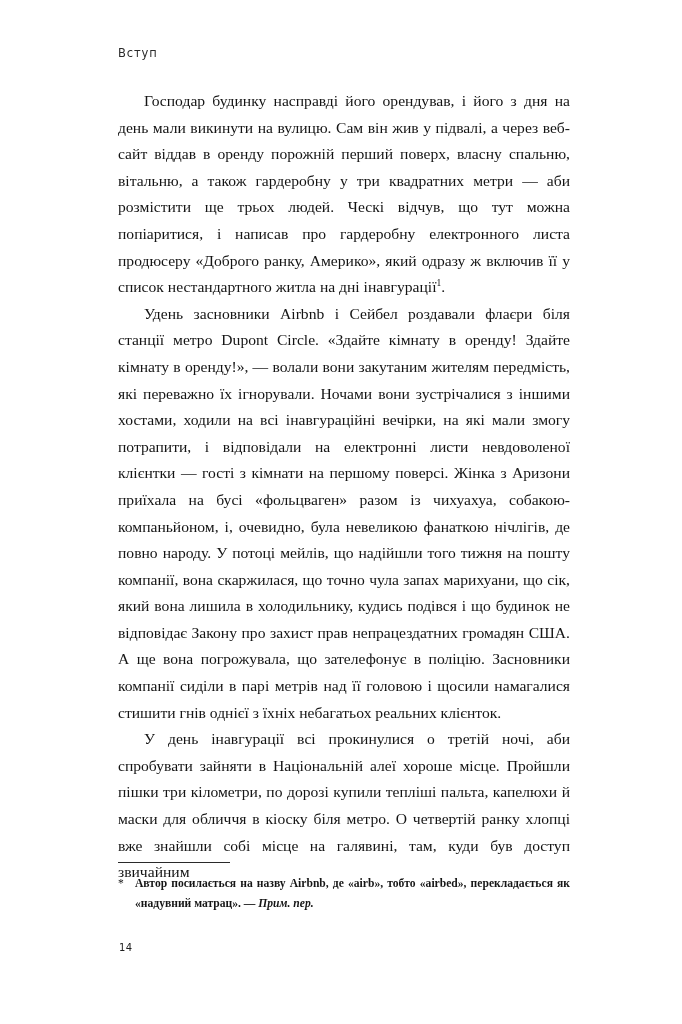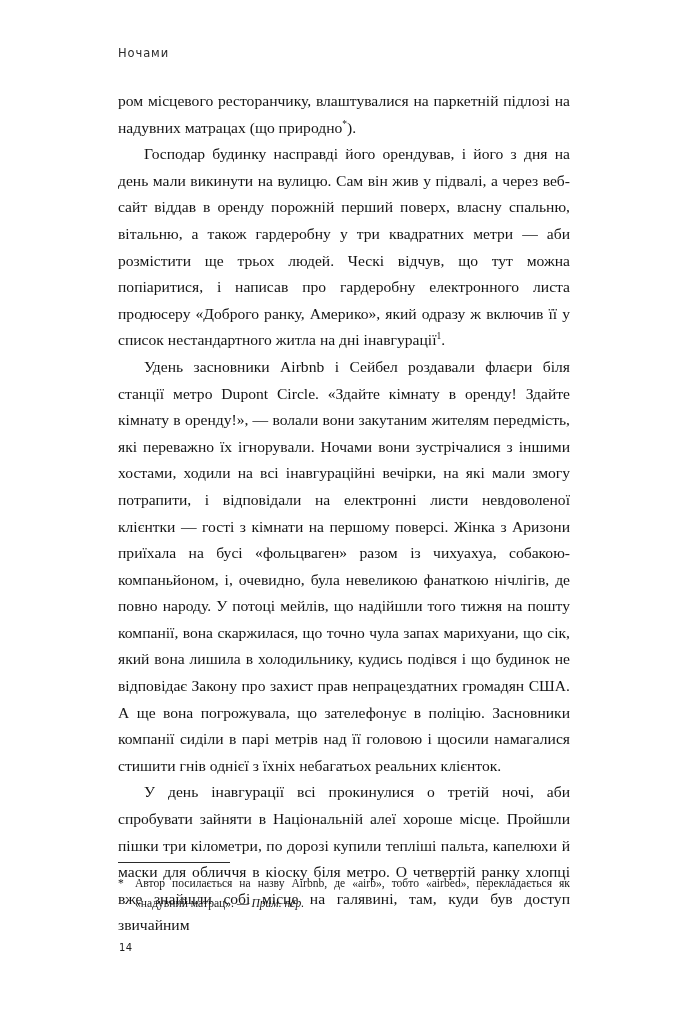--- a/index.html
+++ b/index.html
@@ -87,20 +87,21 @@
     width: 17px;
     flex: 0 0 17px;
     text-align: left;
     font-size: 11.6px;
     line-height: 19.6px;
   }
   .footnote-text {
     flex: 1 1 auto;
     text-align: justify;
     text-justify: inter-word;
+    font-weight: bold;
   }
   .footnote-text i {
     font-style: italic;
   }
 
   
   .folio {
     position: absolute;
     left: 119px;
     top: 942px;
@@ -108,25 +109,24 @@
     font-size: 10px;
     color: #1d1d1d;
     letter-spacing: 0.3px;
   }
 </style>
 </head>
 <body>
 
 <div class="page">
 
-  <div class="running-header">Ночами</div>
+  <div class="running-header">Вступ</div>
 
   <div class="text-block">
 
-    <p class="para" id="p1"><span>ром місцевого ресторанчику, влаштувалися на паркетній підлозі на надувних матрацах (що природно</span><sup class="fn-ref">*</sup><span>).</span></p>
 
     <p class="para indent" id="p2"><span>Господар будинку насправді його орендував, і його з дня на день мали викинути на вулицю. Сам він жив у підвалі, а через веб-сайт віддав в оренду порожній перший поверх, власну спальню, вітальню, а також гардеробну у три квадратних метри — аби розмістити ще трьох людей. Ческі відчув, що тут можна попіаритися, і написав про гардеробну електронного листа продюсеру «Доброго ранку, Америко», який одразу ж включив її у список нестандартного житла на дні інавгурації</span><sup class="fn-ref">1</sup><span>.</span></p>
 
     <p class="para indent" id="p3">Удень засновники Airbnb і Сейбел роздавали флаєри біля станції метро Dupont Circle. «Здайте кімнату в оренду! Здайте кімнату в оренду!», — волали вони закутаним жителям передмість, які переважно їх ігнорували. Ночами вони зустрічалися з іншими хостами, ходили на всі інавгураційні вечірки, на які мали змогу потрапити, і відповідали на електронні листи невдоволеної клієнтки — гості з кімнати на першому поверсі. Жінка з Аризони приїхала на бусі «фольцваген» разом із чихуахуа, собакою-компаньйоном, і, очевидно, була невеликою фанаткою нічлігів, де повно народу. У потоці мейлів, що надійшли того тижня на пошту компанії, вона скаржилася, що точно чула запах марихуани, що сік, який вона лишила в холодильнику, кудись подівся і що будинок не відповідає Закону про захист прав непрацездатних громадян США. А ще вона погрожувала, що зателефонує в поліцію. Засновники компанії сиділи в парі метрів над її головою і щосили намагалися стишити гнів однієї з їхніх небагатьох реальних клієнток.</p>
 
     <p class="para indent" id="p4">У день інавгурації всі прокинулися о третій ночі, аби спробувати зайняти в Національній алеї хороше місце. Пройшли пішки три кілометри, по дорозі купили тепліші пальта, капелюхи й маски для обличчя в кіоску біля метро. О четвертій ранку хлопці вже знайшли собі місце на галявині, там, куди був доступ звичайним</p>
 
   </div>
 
   <div class="footnote-area">

